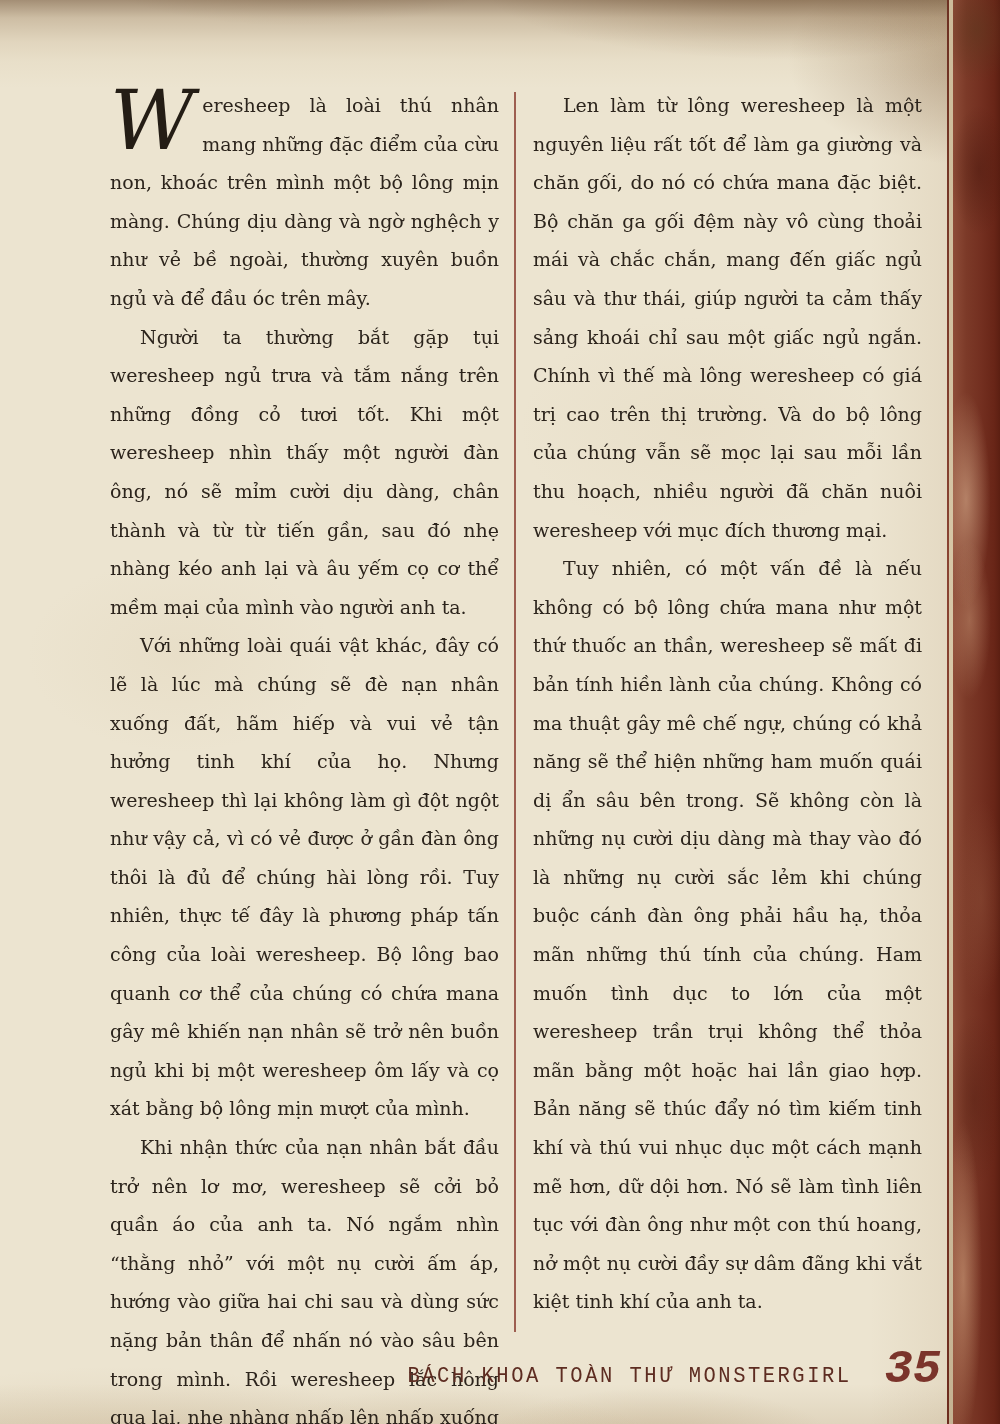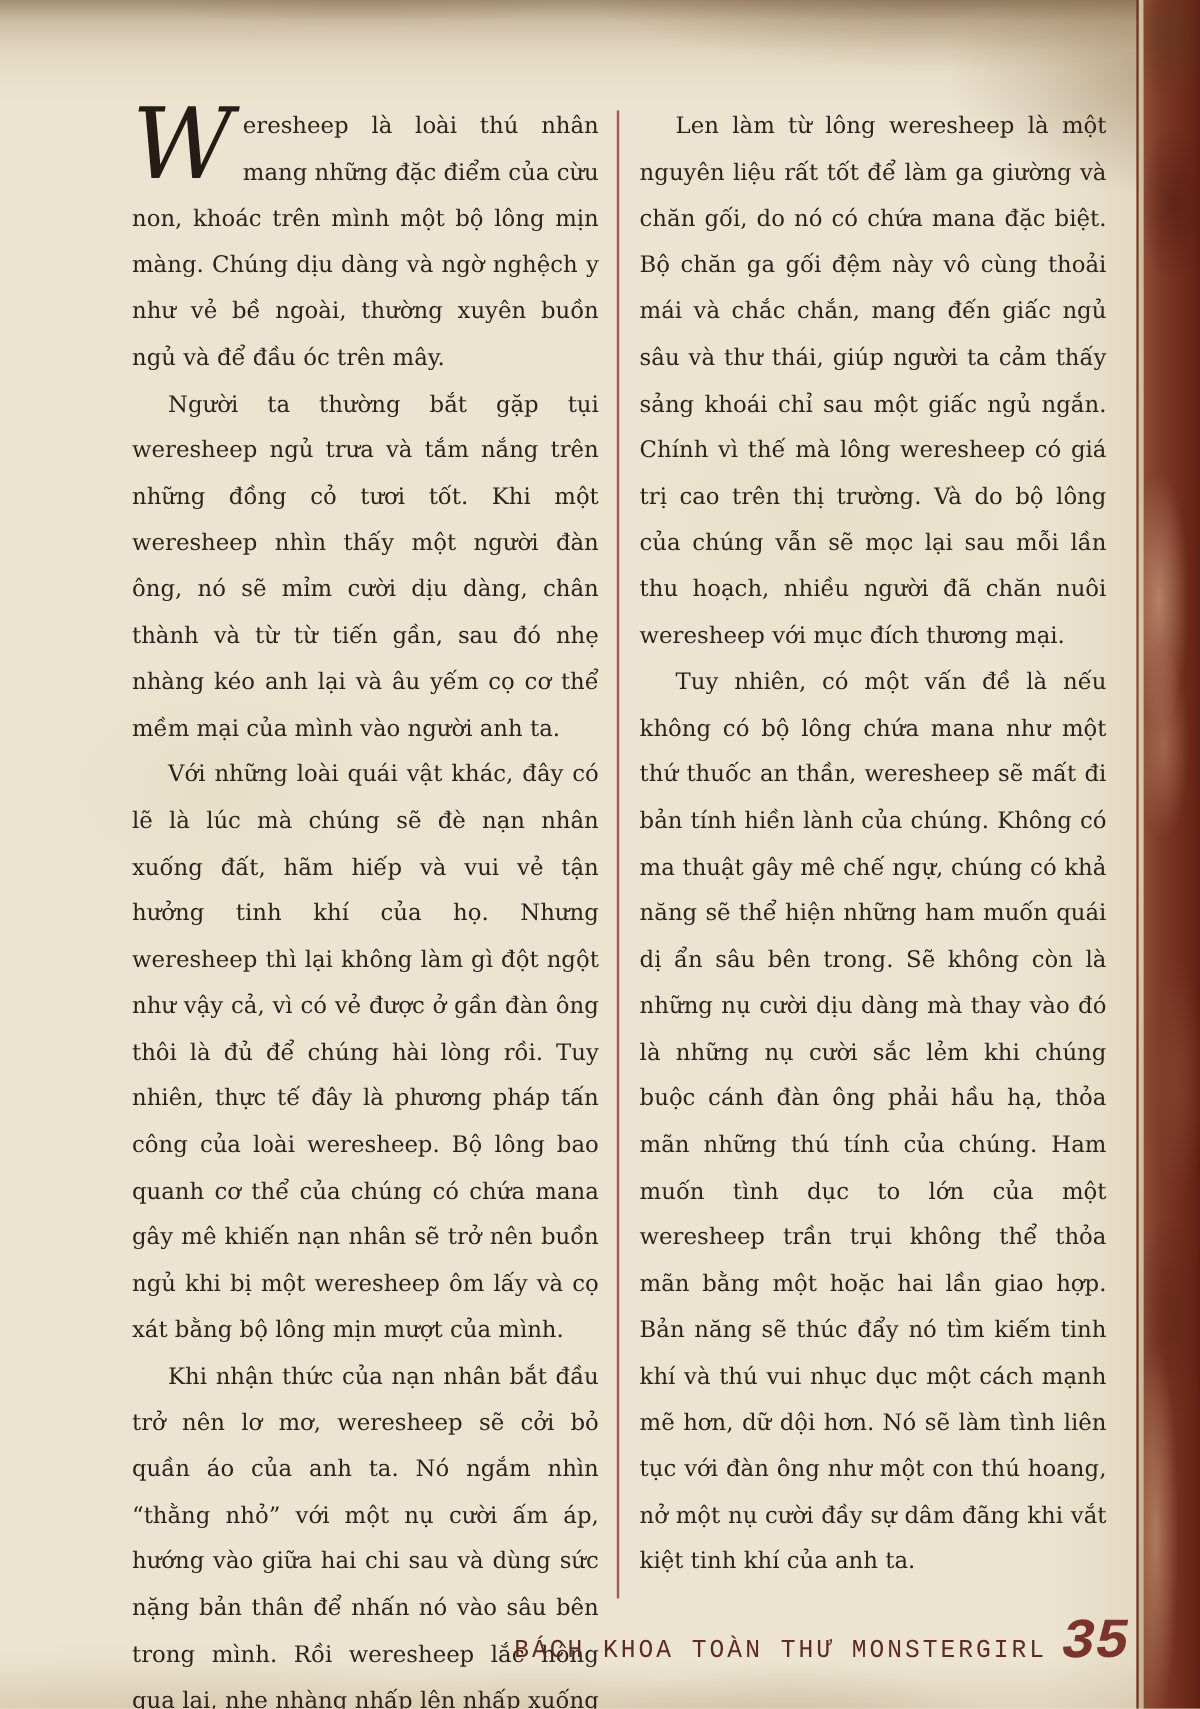--- a/index.html
+++ b/index.html
@@ -95,21 +95,21 @@
     letter-spacing:2.5px;
     color:#5d2c21;
     white-space:nowrap;
     transform:scaleY(1.05);
   }
   .page-number {
     font-size:47px;
     font-style:italic;
     font-weight:bold;
     color:#7b342b;
-    margin-left:12px;
+    margin-left:33px;
     line-height:40px;
   }
 </style>
 </head>
 <body>
 
 <div class="paper"></div>
 
 <div class="edge-hairline"></div>
 <div class="edge-gap"></div>

